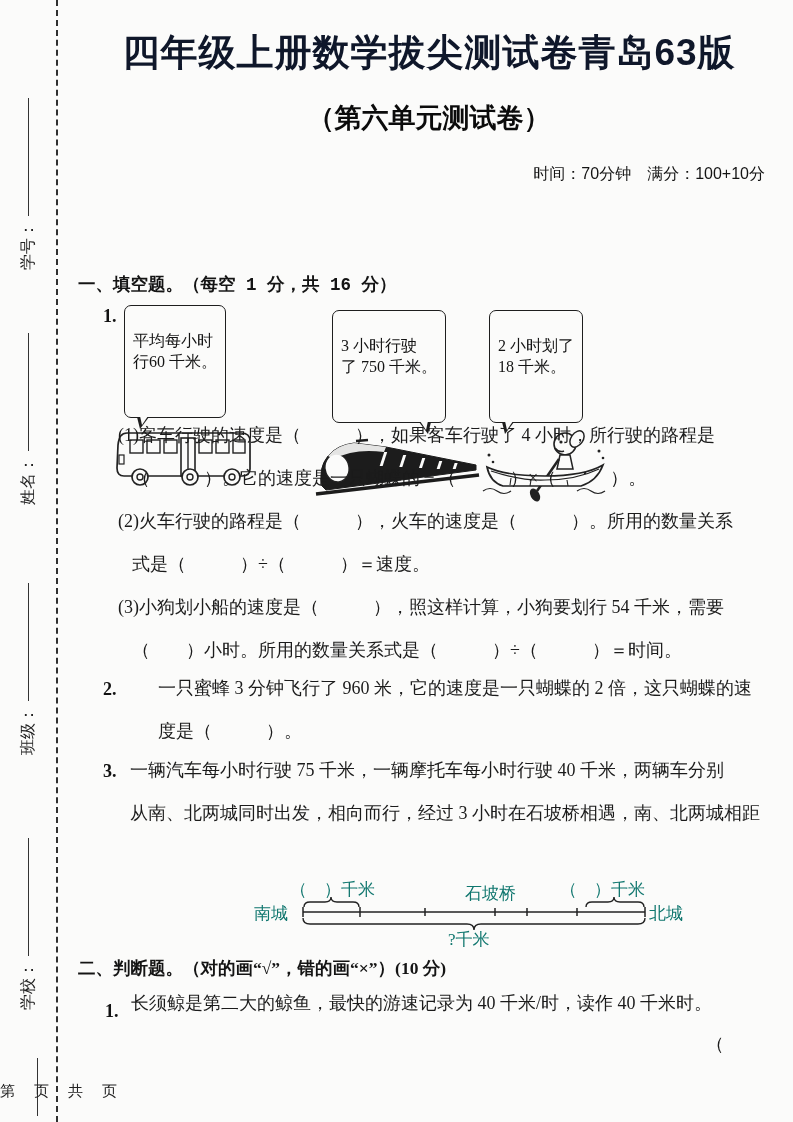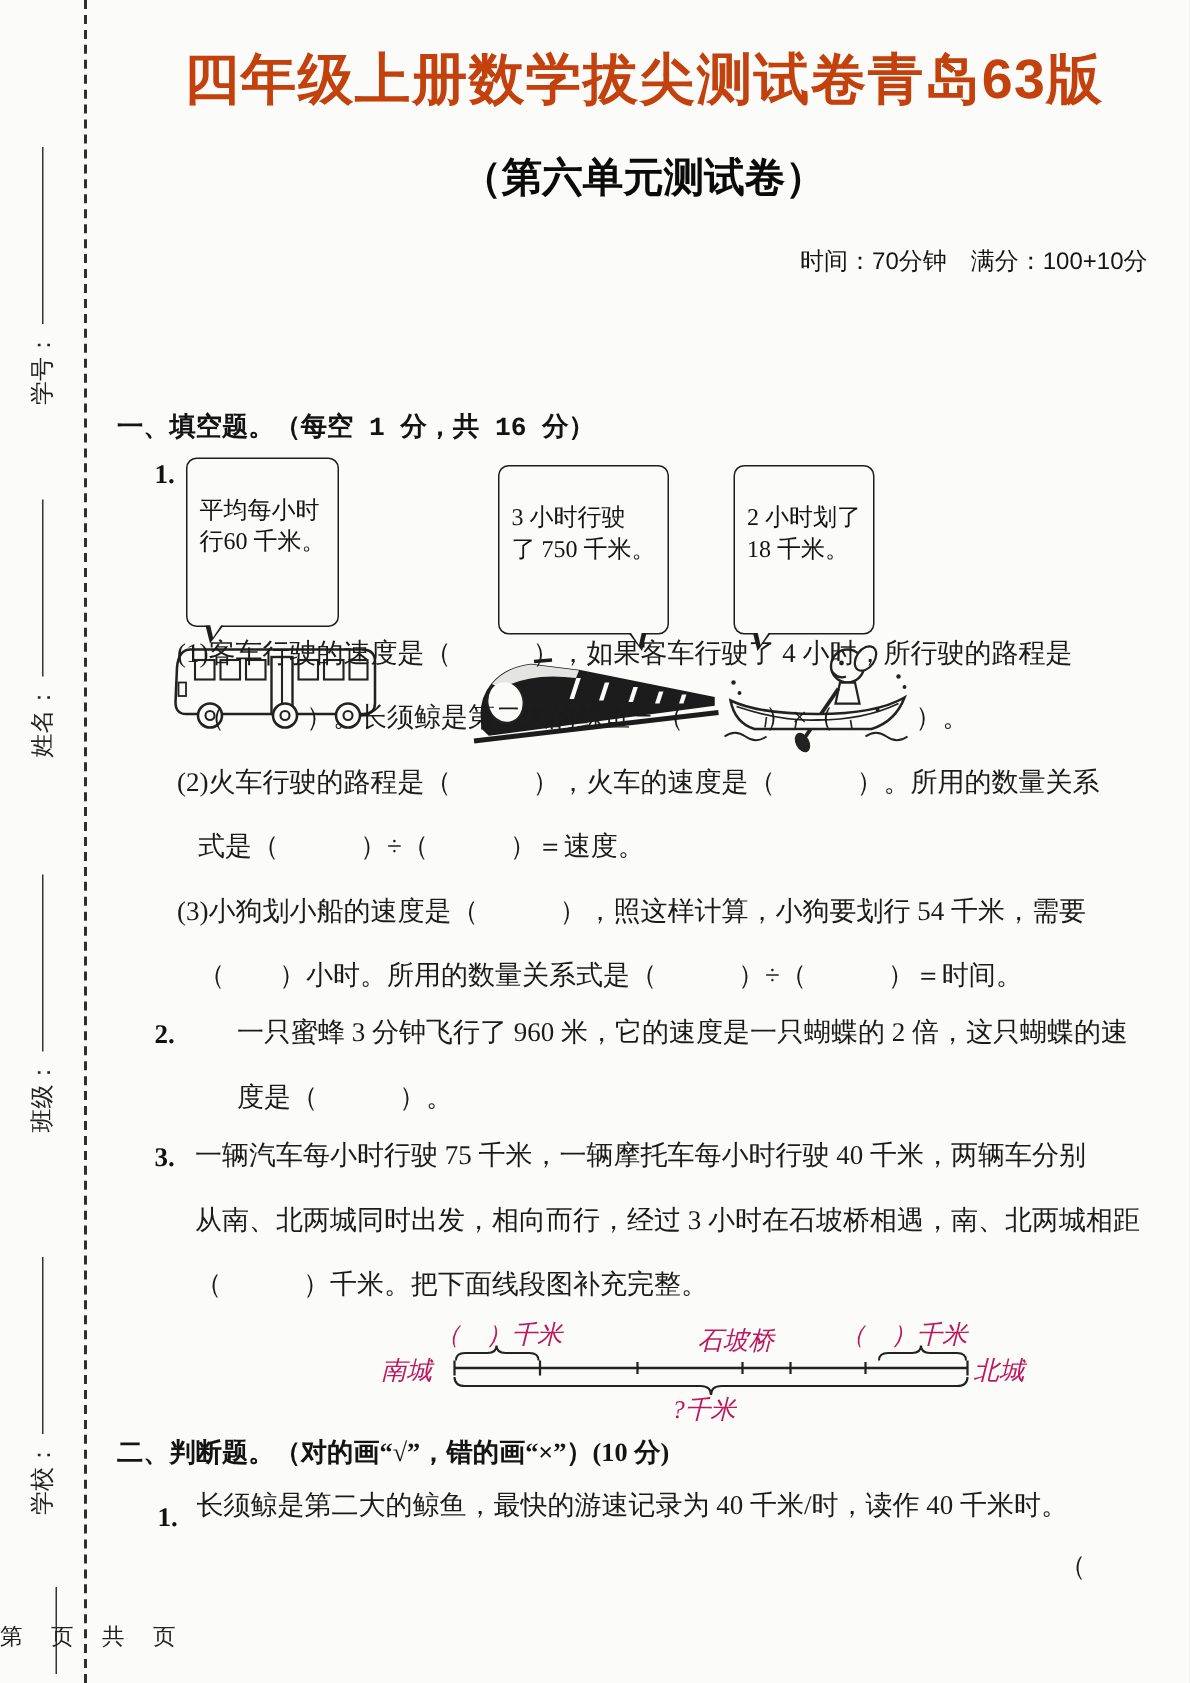--- a/index.html
+++ b/index.html
@@ -15,21 +15,21 @@
     display:flex;flex-direction:row;align-items:center;gap:6px;
     transform:rotate(-90deg);
     font-size:16px;color:#222;
   }
   .mgroup .mline{flex:0 0 118px;height:0;border-bottom:1.6px solid #333;}
   .extra-line{position:absolute;left:37px;top:1058px;height:58px;border-left:1.6px solid #333;}
   
   .title{
     position:absolute;left:78px;right:13px;top:28px;text-align:center;
     font-family:"Liberation Sans","DejaVu Sans",sans-serif;
-    font-weight:bold;font-size:37px;letter-spacing:1px;color:#c2410c;
+    font-weight:bold;font-size:37px;letter-spacing:1px;color:#0f172a;
   }
   .subtitle{
     position:absolute;left:78px;right:13px;top:100px;text-align:center;
     font-family:"Liberation Sans","DejaVu Sans",sans-serif;
     font-weight:bold;font-size:27px;color:#0b0b0b;
   }
   .exam-info{
     position:absolute;right:28px;top:164px;
     font-family:"Liberation Sans","DejaVu Sans",sans-serif;
     font-size:16px;color:#141414;
@@ -59,21 +59,21 @@
     background:#fbfbfa;color:#141414;z-index:2;
   }
   .tail,.tail-in{position:absolute;width:0;height:0;}
   .tail.left{bottom:-12px;left:12px;border-left:3px solid transparent;border-right:9px solid transparent;border-top:12px solid #1e1e1e;}
   .tail-in.left{bottom:-8px;left:15px;border-left:2px solid transparent;border-right:6px solid transparent;border-top:9px solid #fbfbfa;z-index:3;}
   .tail.right{bottom:-12px;right:14px;border-right:3px solid transparent;border-left:9px solid transparent;border-top:12px solid #1e1e1e;}
   .tail-in.right{bottom:-8px;right:17px;border-right:2px solid transparent;border-left:6px solid transparent;border-top:9px solid #fbfbfa;z-index:3;}
   .drawing{display:block;}
   
   .diagram{position:absolute;left:252px;top:876px;width:460px;height:75px;font-size:17px;}
-  .diagram .dlabel{position:absolute;white-space:nowrap;color:#be185d;font-style:italic;}
+  .diagram .dlabel{position:absolute;white-space:nowrap;color:#0f766e;}
   .diagram svg{position:absolute;left:0;top:0;}
   
   .answer-paren{position:absolute;font-size:18px;}
   .footer{position:absolute;left:0;right:0;top:1082px;text-align:left;font-size:15px;color:#222;letter-spacing:2px;}
 </style>
 </head>
 <body>
 
 <div class="page">
 
@@ -178,38 +178,37 @@
       <circle cx="8" cy="30" r="1.5" fill="#222"></circle>
         <circle cx="12" cy="37" r="1.3" fill="#222"></circle>
       <circle cx="118" cy="26" r="1.5" fill="#222"></circle>
         <circle cx="122" cy="33" r="1.3" fill="#222"></circle>
       <circle cx="104" cy="48" r="1.3" fill="#222"></circle>
     </svg>
   </div>
 
   <div class="tblock" style="left:118px;top:414px;width:660px;">
     <div class="ln">(1)客车行驶的速度是（　　　），如果客车行驶了 4 小时，所行驶的路程是</div>
-    <div class="ln indent">（　　　）。长须鲸是第二大的鲸鱼＝（　　　）×（　　　）。</div>
+    <div class="ln indent">（　　　）。它的速度是一只蝴蝶的＝（　　　）×（　　　）。</div>
     <div class="ln">(2)火车行驶的路程是（　　　），火车的速度是（　　　）。所用的数量关系</div>
     <div class="ln indent">式是（　　　）÷（　　　）＝速度。</div>
     <div class="ln">(3)小狗划小船的速度是（　　　），照这样计算，小狗要划行 54 千米，需要</div>
     <div class="ln indent">（　　）小时。所用的数量关系式是（　　　）÷（　　　）＝时间。</div>
   </div>
 
   <span class="qnum" style="left:103px;top:679px;">2.</span>
   <div class="tblock" style="left:130px;top:667px;width:650px;margin-left:28px;">
     <div class="ln">一只蜜蜂 3 分钟飞行了 960 米，它的速度是一只蝴蝶的 2 倍，这只蝴蝶的速</div>
     <div class="ln">度是（　　　）。</div>
   </div>
 
   <span class="qnum" style="left:103px;top:761px;">3.</span>
   <div class="tblock" style="left:130px;top:749px;width:650px;">
     <div class="ln">一辆汽车每小时行驶 75 千米，一辆摩托车每小时行驶 40 千米，两辆车分别</div>
     <div class="ln">从南、北两城同时出发，相向而行，经过 3 小时在石坡桥相遇，南、北两城相距</div>
-    <div class="ln">（　　　）千米。把下面线段图补充完整。</div>
   </div>
 
   <div class="diagram">
     <svg width="460" height="75" viewBox="0 0 460 75">
 
       <line x1="51" y1="36" x2="393" y2="36" stroke="#222" stroke-width="1.7"></line>
 
       <line x1="51" y1="31" x2="51" y2="41" stroke="#222" stroke-width="1.5"></line>
       <line x1="108" y1="31" x2="108" y2="41" stroke="#222" stroke-width="1.5"></line>
       <line x1="173" y1="32" x2="173" y2="40" stroke="#222" stroke-width="1.5"></line>

